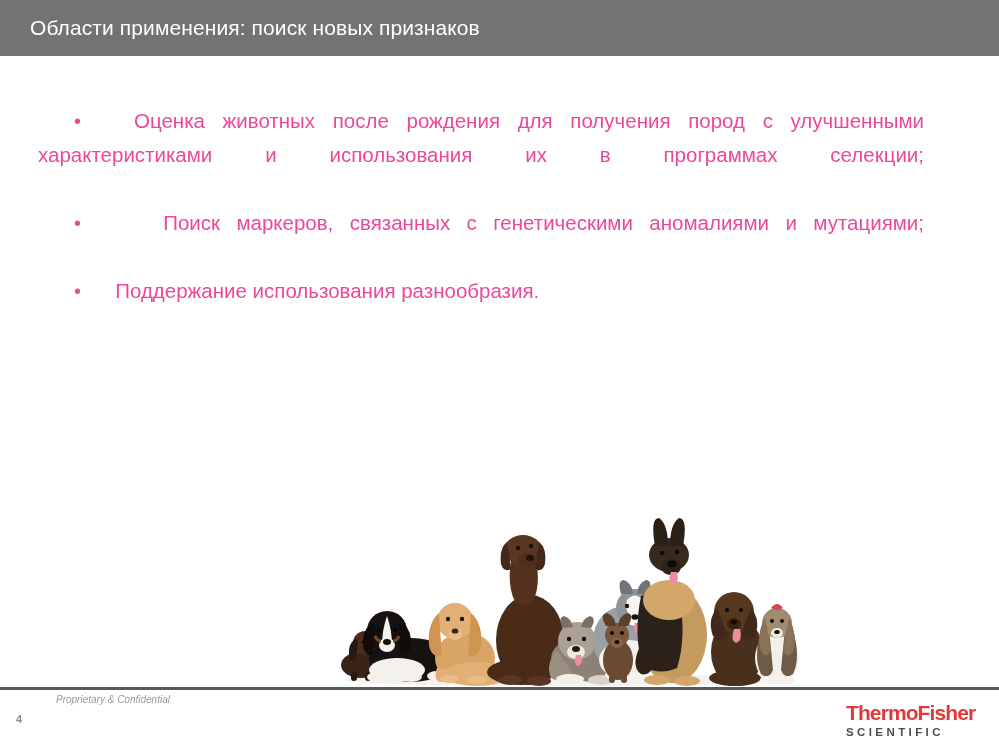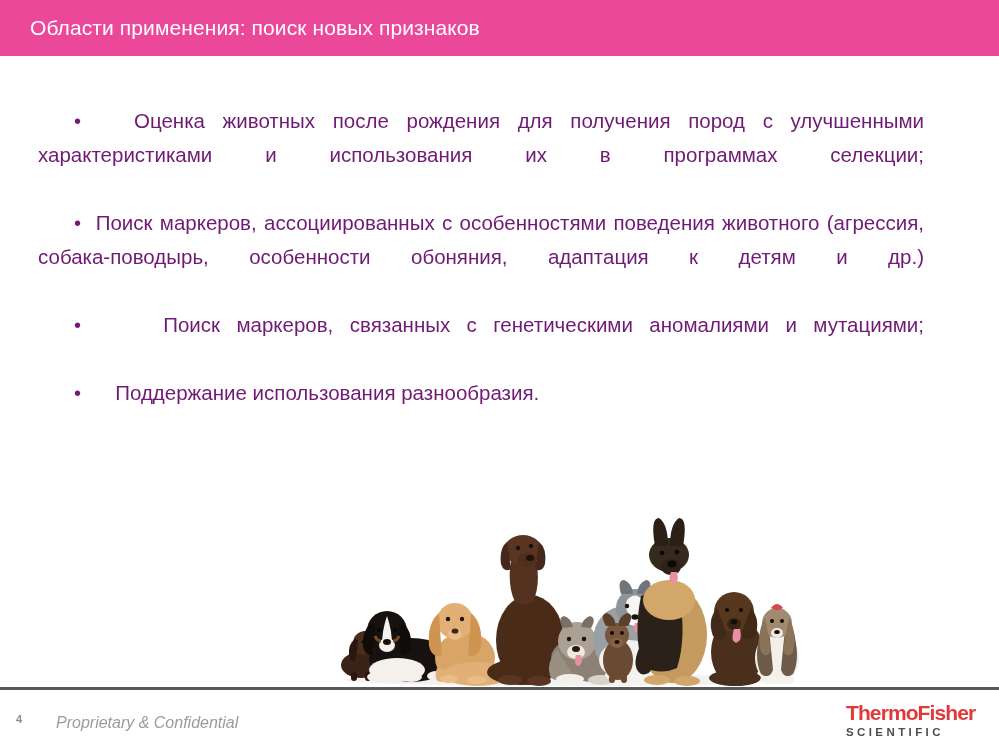--- a/index.html
+++ b/index.html
@@ -15,21 +15,21 @@
     font-family: "Liberation Sans", sans-serif;
   }
 
   
   .slide-header {
     position: absolute;
     left: 0;
     top: 0;
     width: 999px;
     height: 56px;
-    background: #ec4899;
+    background: #737373;
     box-sizing: border-box;
   }
   .slide-header-title {
     position: absolute;
     left: 30px;
     top: 0;
     height: 56px;
     line-height: 56px;
     font-size: 21px;
     color: #ffffff;
@@ -42,21 +42,21 @@
   .slide-body {
     position: absolute;
     left: 38px;
     top: 104px;
     width: 886px;
   }
   .bullet-para {
     margin: 0 0 0 0;
     font-size: 20.5px;
     line-height: 34px;
-    color: #701a75;
+    color: #ec4899;
     text-align: justify;
     text-indent: 36px;
     font-family: "Liberation Sans", sans-serif;
   }
   .bullet-para .bullet-glyph {
     font-size: 20px;
   }
   
   .bullet-para:after {
     content: "";
@@ -94,22 +94,22 @@
     left: 16px;
     top: 713px;
     font-size: 11px;
     font-weight: bold;
     color: #8d8d8d;
     font-family: "Liberation Sans", sans-serif;
   }
   .footer-confidential {
     position: absolute;
     left: 56px;
-    top: 714px;
-    font-size: 16px;
+    top: 694px;
+    font-size: 10px;
     font-style: italic;
     color: #9b9b9b;
     font-family: "Liberation Sans", sans-serif;
   }
 
   
   .brand-logo {
     position: absolute;
     left: 846px;
     top: 702px;
@@ -147,24 +147,20 @@
 </div>
 
 <div class="slide-body">
 
   <p class="bullet-para">
     <span class="bullet-glyph">•</span>&nbsp;&nbsp;
     <span>Оценка животных после рождения для получения пород с улучшенными характеристиками и использования их в программах селекции;</span>
   </p>
 
 
-  <p class="bullet-para">
-    <span class="bullet-glyph">•</span>&nbsp;
-    <span>Поиск маркеров, ассоциированных с особенностями поведения животного (агрессия, собака-поводырь, особенности обоняния, адаптация к детям и др.)</span>
-  </p>
 
   <p class="bullet-para">
     <span class="bullet-glyph">•</span>&nbsp;&nbsp;&nbsp;&nbsp;
     <span>Поиск маркеров, связанных с генетическими аномалиями и мутациями;</span>
   </p>
 
   <p class="bullet-para noj">
     <span class="bullet-glyph">•</span>&nbsp;&nbsp;&nbsp;&nbsp;&nbsp;
     <span>Поддержание использования разнообразия.</span>
   </p>

